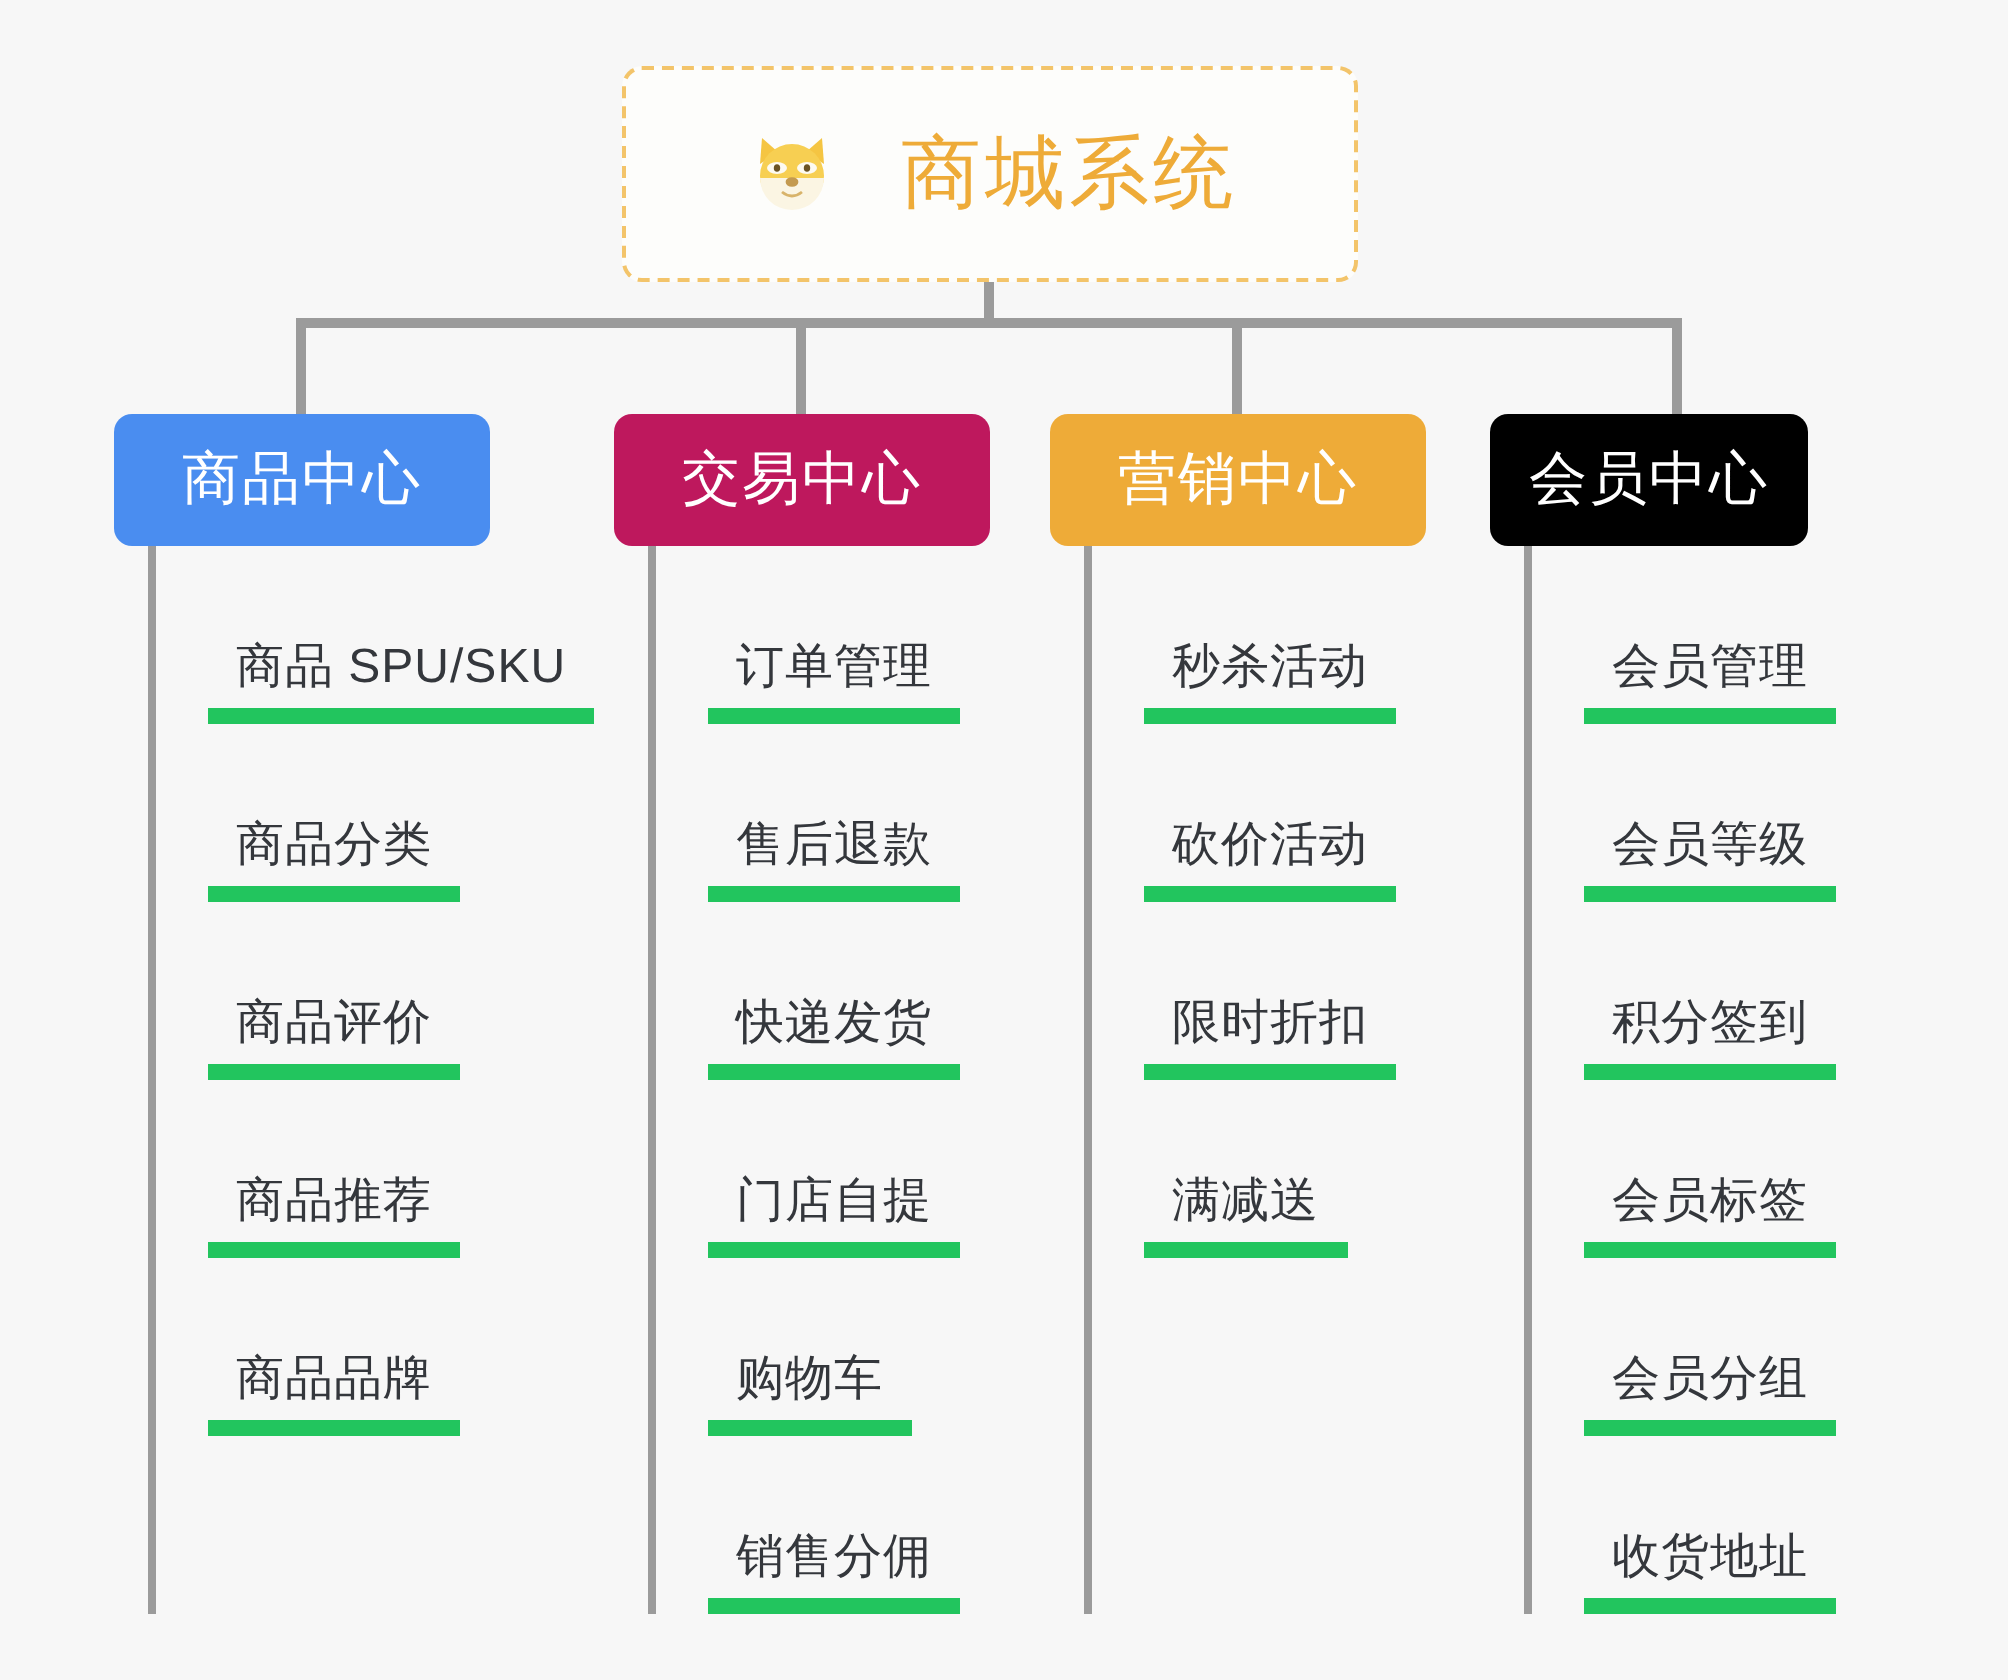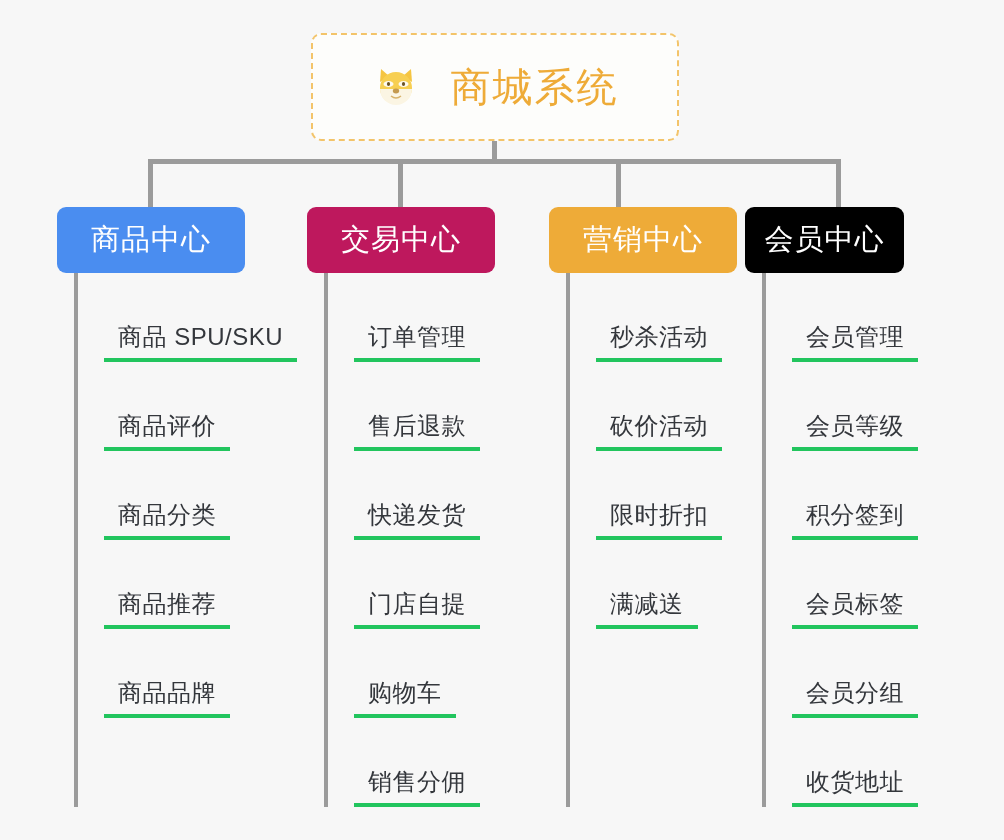--- a/index.html
+++ b/index.html
@@ -114,21 +114,21 @@
   .leaf-item {
     height: 89px;
     position: relative;
     display: flex;
     align-items: flex-end;
   }
   .leaf-inner {
     display: inline-block;
     margin-left: 30px;
     padding: 0 14px 5px 14px;
-    border-bottom: 4px solid #22c55e;
+    border-bottom: 8px solid #22c55e;
     font-size: 24px;
     color: #34373c;
     white-space: nowrap;
     letter-spacing: 0.5px;
   }
 </style>
 </head>
 <body>
 
 <div id="mindmap">
@@ -161,24 +161,24 @@
   <div class="branch" style="left:57px;width:188px">
     <div class="branch-header" style="background:#4a8df0;width:188px">
       <span>商品中心</span>
     </div>
     <div class="branch-spine" style="height:534px"></div>
     <ul class="leaf-list">
       <li class="leaf-item">
           <span class="leaf-inner">商品 SPU/SKU</span>
         </li>
       <li class="leaf-item">
+          <span class="leaf-inner">商品分类</span>
+        </li>
+      <li class="leaf-item">
           <span class="leaf-inner">商品评价</span>
-        </li>
-      <li class="leaf-item">
-          <span class="leaf-inner">商品分类</span>
         </li>
       <li class="leaf-item">
           <span class="leaf-inner">商品推荐</span>
         </li>
       <li class="leaf-item">
           <span class="leaf-inner">商品品牌</span>
         </li>
     </ul>
   </div>
 
@@ -202,21 +202,21 @@
         </li>
       <li class="leaf-item">
           <span class="leaf-inner">购物车</span>
         </li>
       <li class="leaf-item">
           <span class="leaf-inner">销售分佣</span>
         </li>
     </ul>
   </div>
 
-  <div class="branch" style="left:549px;width:188px">
+  <div class="branch" style="left:525px;width:188px">
     <div class="branch-header" style="background:#eeab38;width:188px">
       <span>营销中心</span>
     </div>
     <div class="branch-spine" style="height:534px"></div>
     <ul class="leaf-list">
       <li class="leaf-item">
           <span class="leaf-inner">秒杀活动</span>
         </li>
       <li class="leaf-item">
           <span class="leaf-inner">砍价活动</span>

